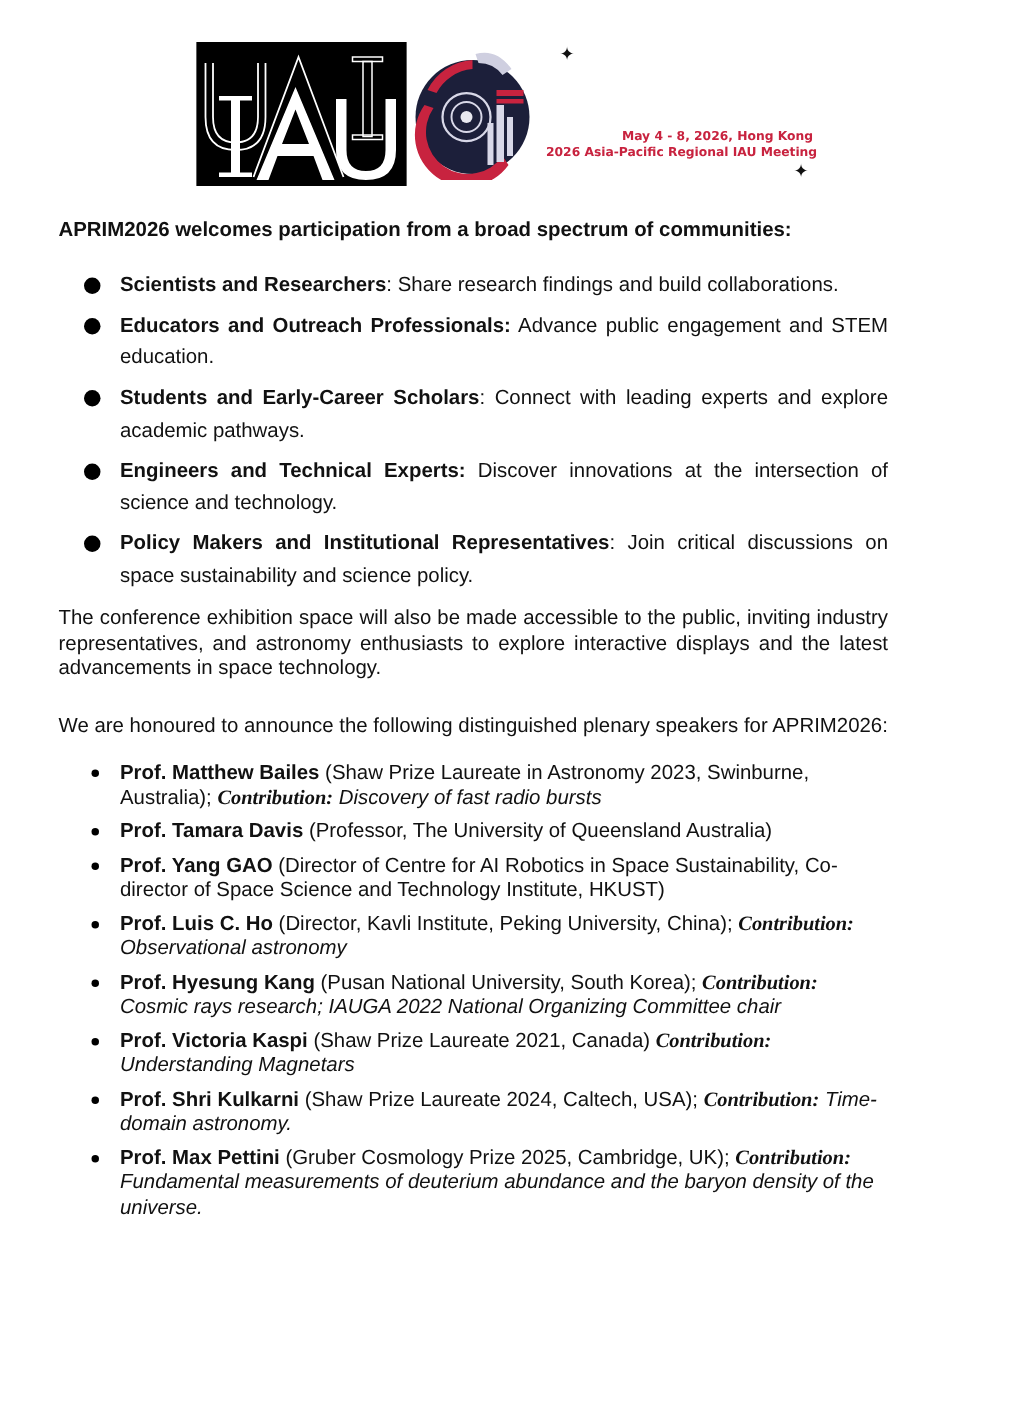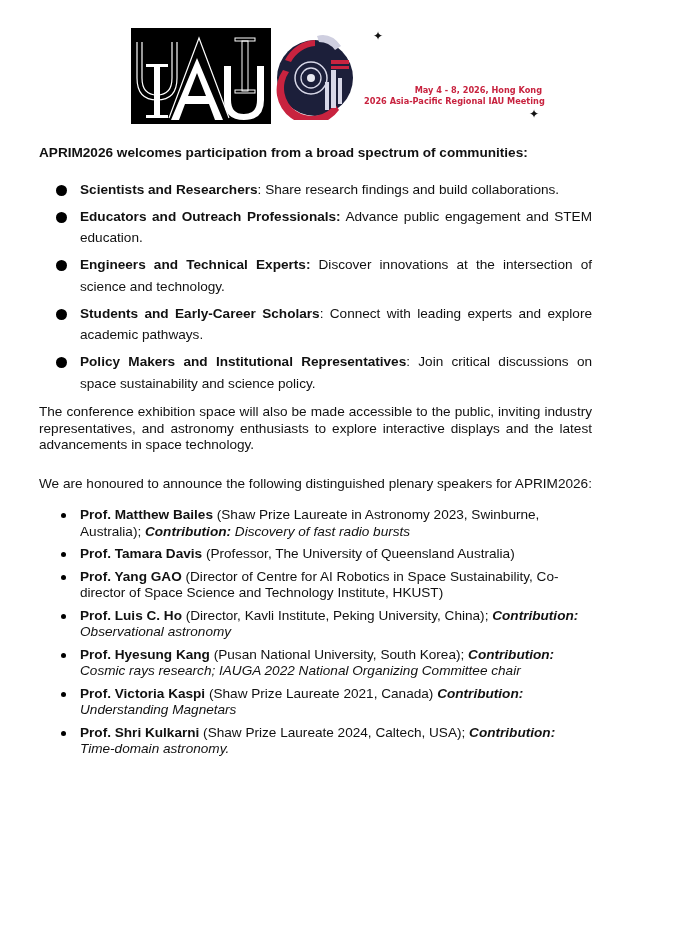--- a/index.html
+++ b/index.html
@@ -41,21 +41,21 @@
   .announce { margin: 22px 0 0 0; }
   ul.speakers { list-style: none; margin: 15px 0 0 0; padding: 0; }
   ul.speakers li {
     position: relative; padding-left: 41px; margin-bottom: 6px; line-height: 16.5px;
   }
   ul.speakers li .dot {
     position: absolute; left: 22px; top: 6px; width: 5px; height: 5px;
     background: #000; border-radius: 50%;
   }
   .b { font-weight: bold; }
-  .bi { font-weight: bold; font-style: italic; }
+  .bi { font-weight: bold; font-style: italic; font-family: Liberation Serif, serif; }
   .i { font-style: italic; }
 </style>
 </head>
 <body>
 
 <div class="header">
   <div class="iau-logo">
     <svg width="140" height="96" viewBox="0 0 140 96">
       <rect width="140" height="96" fill="#000"></rect>
 
@@ -107,39 +107,40 @@
     <li>
       <span class="dot"></span>
       <span class="b">Scientists and Researchers</span><span>: </span><span>Share research findings and build collaborations.</span>
     </li>
     <li>
       <span class="dot"></span>
       <span class="b">Educators and Outreach Professionals:</span><span> </span><span>Advance public engagement and STEM education.</span>
     </li>
     <li>
       <span class="dot"></span>
-      <span class="b">Engineers and Technical Experts:</span><span> </span><span>Discover innovations at the intersection of science and technology.</span>
+      <span class="b">Students and Early-Career Scholars</span><span>: </span><span>Connect with leading experts and explore academic pathways.</span>
     </li>
     <li>
       <span class="dot"></span>
-      <span class="b">Students and Early-Career Scholars</span><span>: </span><span>Connect with leading experts and explore academic pathways.</span>
+      <span class="b">Engineers and Technical Experts:</span><span> </span><span>Discover innovations at the intersection of science and technology.</span>
     </li>
     <li>
       <span class="dot"></span>
       <span class="b">Policy Makers and Institutional Representatives</span><span>: </span><span>Join critical discussions on space sustainability and science policy.</span>
     </li>
   </ul>
 
   <p class="para">The conference exhibition space will also be made accessible to the public, inviting industry representatives, and astronomy enthusiasts to explore interactive displays and the latest advancements in space technology.</p>
 
 
   <p class="announce">We are honoured to announce the following distinguished plenary speakers for APRIM2026:</p>
 
   <ul class="speakers">
     <li><span class="dot"></span><span class="b">Prof. Matthew Bailes</span><span> (Shaw Prize Laureate in Astronomy 2023, Swinburne, Australia); </span><span class="bi">Contribution:</span><span class="i"> Discovery of fast radio bursts</span></li>
     <li><span class="dot"></span><span class="b">Prof. Tamara Davis</span><span> (Professor, The University of Queensland Australia)</span><span class="bi"></span><span class="i"></span></li>
     <li><span class="dot"></span><span class="b">Prof. Yang GAO</span><span> (Director of Centre for AI Robotics in Space Sustainability, Co-director of Space Science and Technology Institute, HKUST)</span><span class="bi"></span><span class="i"></span></li>
     <li><span class="dot"></span><span class="b">Prof. Luis C. Ho</span><span> (Director, Kavli Institute, Peking University, China); </span><span class="bi">Contribution:</span><span class="i"> Observational astronomy</span></li>
     <li><span class="dot"></span><span class="b">Prof. Hyesung Kang</span><span> (Pusan National University, South Korea); </span><span class="bi">Contribution:</span><span class="i"> Cosmic rays research; IAUGA 2022 National Organizing Committee chair</span></li>
     <li><span class="dot"></span><span class="b">Prof. Victoria Kaspi</span><span> (Shaw Prize Laureate 2021, Canada) </span><span class="bi">Contribution:</span><span class="i"> Understanding Magnetars</span></li>
     <li><span class="dot"></span><span class="b">Prof. Shri Kulkarni</span><span> (Shaw Prize Laureate 2024, Caltech, USA); </span><span class="bi">Contribution:</span><span class="i"> Time-domain astronomy.</span></li>
+    <li><span class="dot"></span><span class="b">Prof. Max Pettini</span><span> (Gruber Cosmology Prize 2025, Cambridge, UK); </span><span class="bi">Contribution:</span><span class="i"> Fundamental measurements of deuterium abundance and the baryon density of the universe.</span></li>
   </ul>
 </div>
 
 </body></html>

